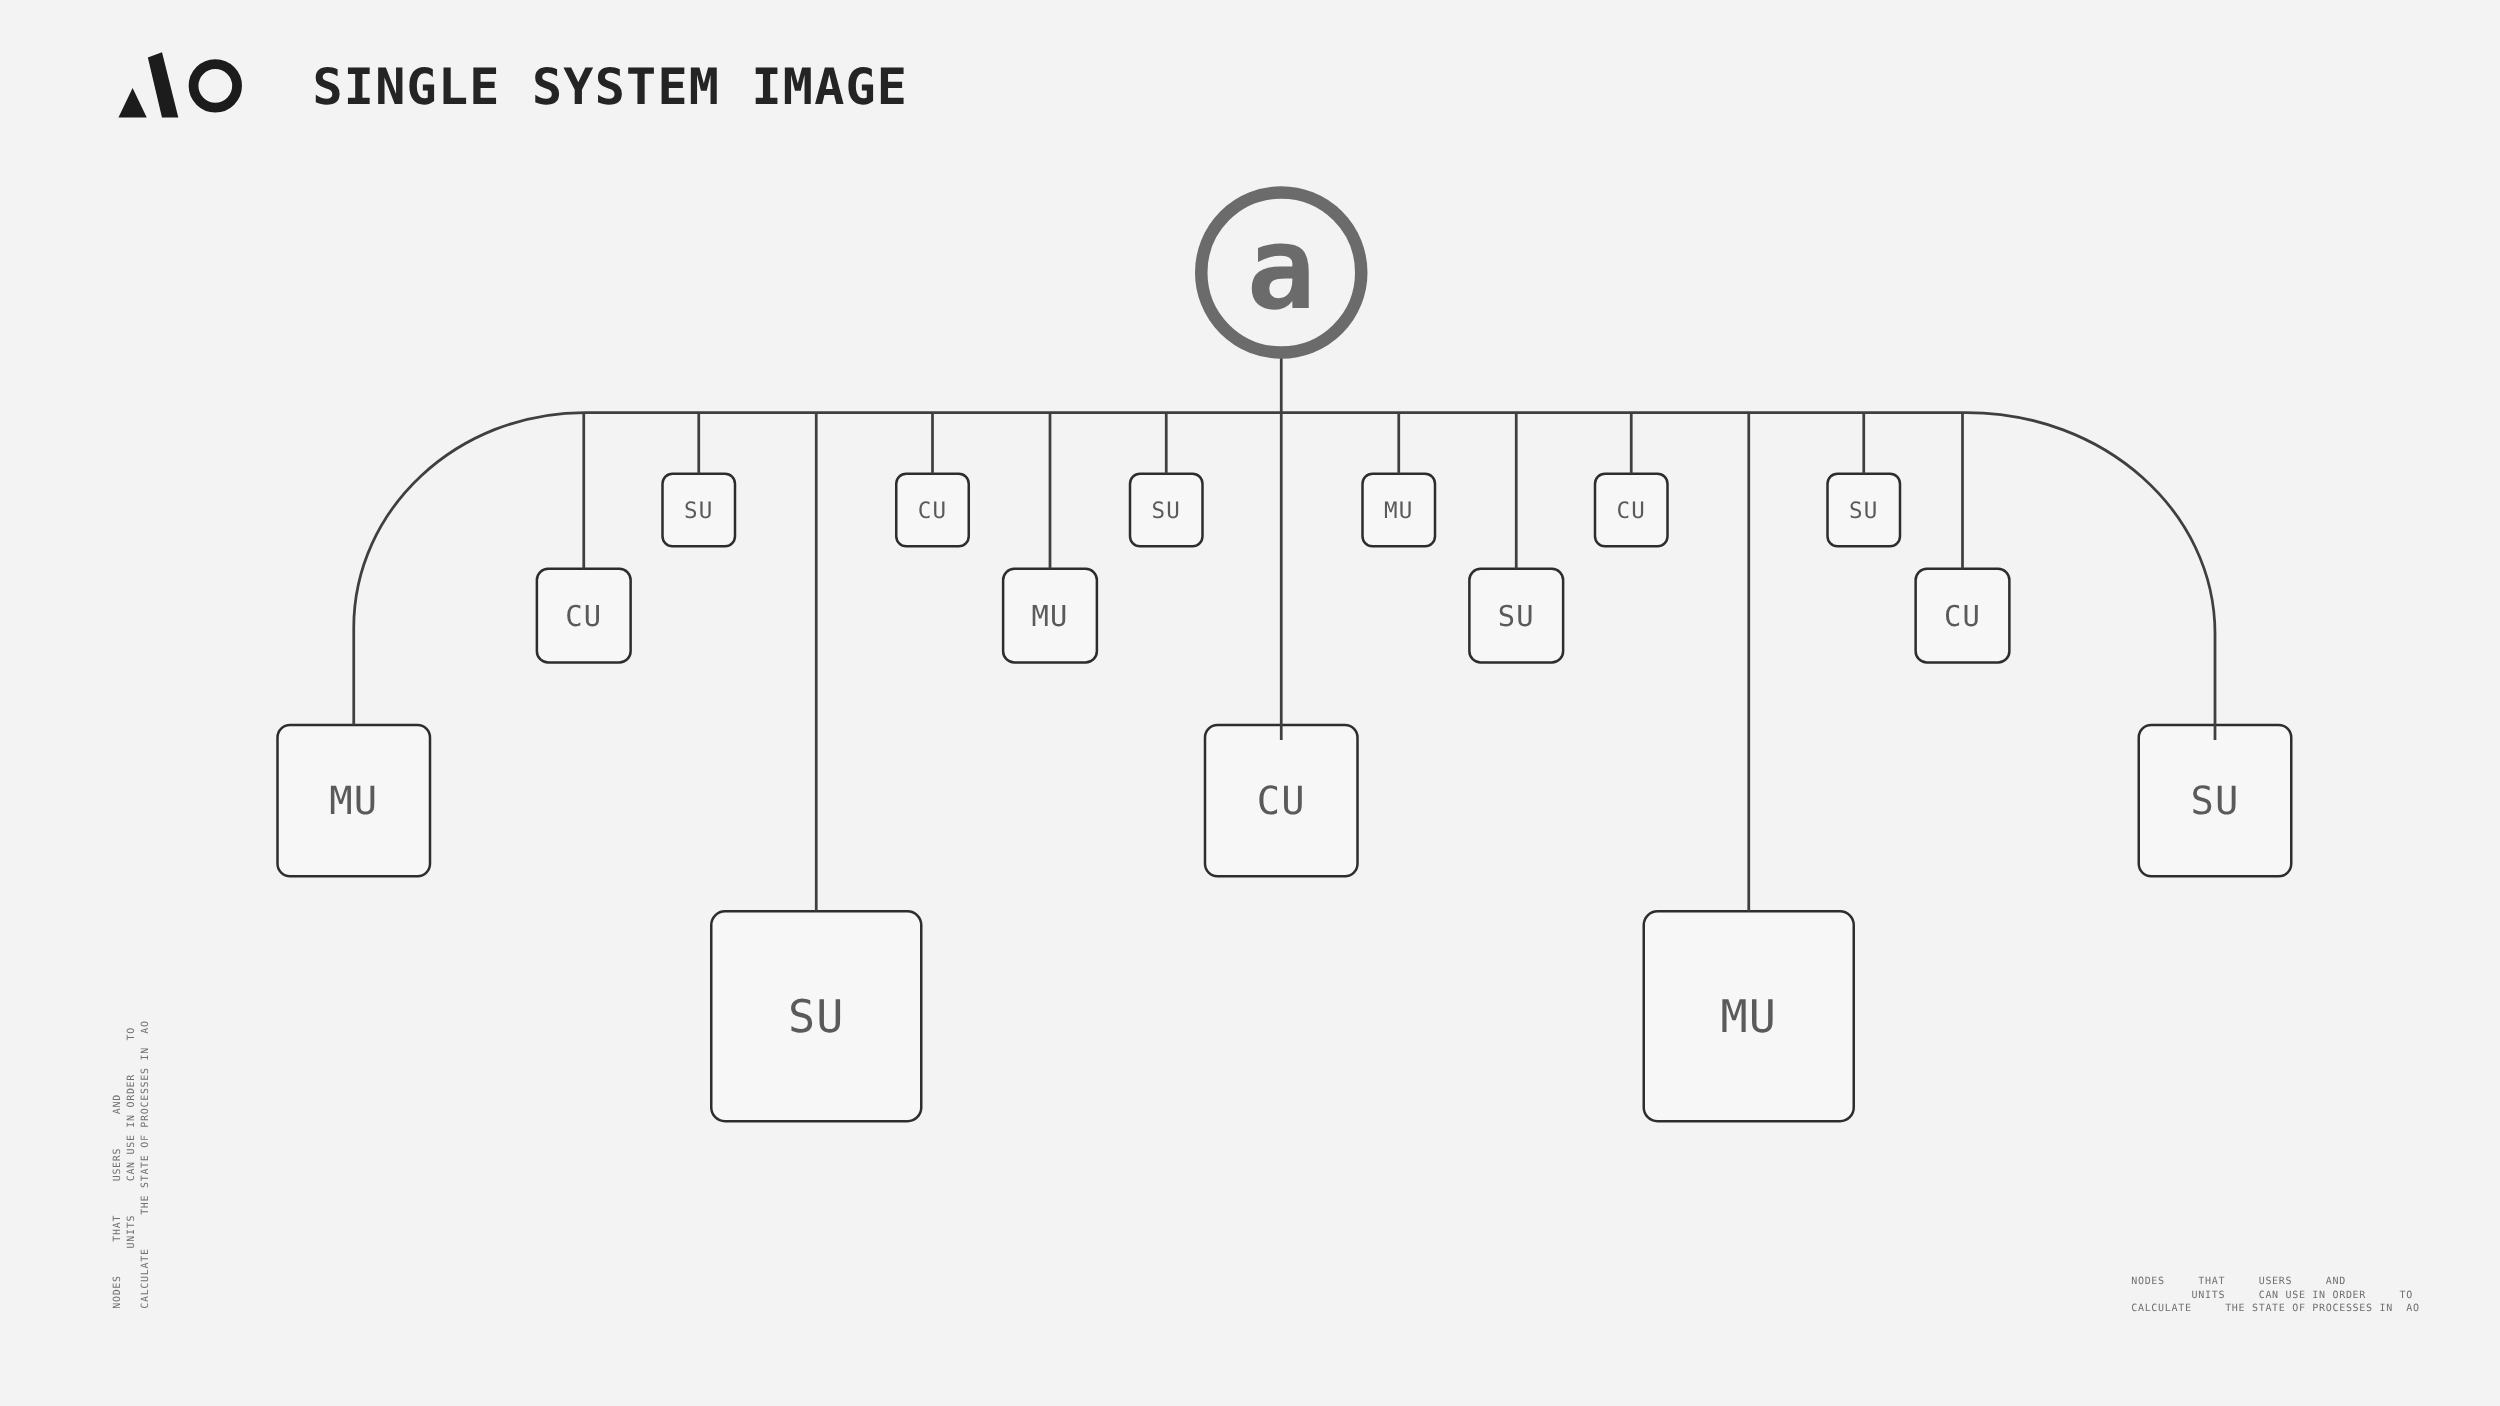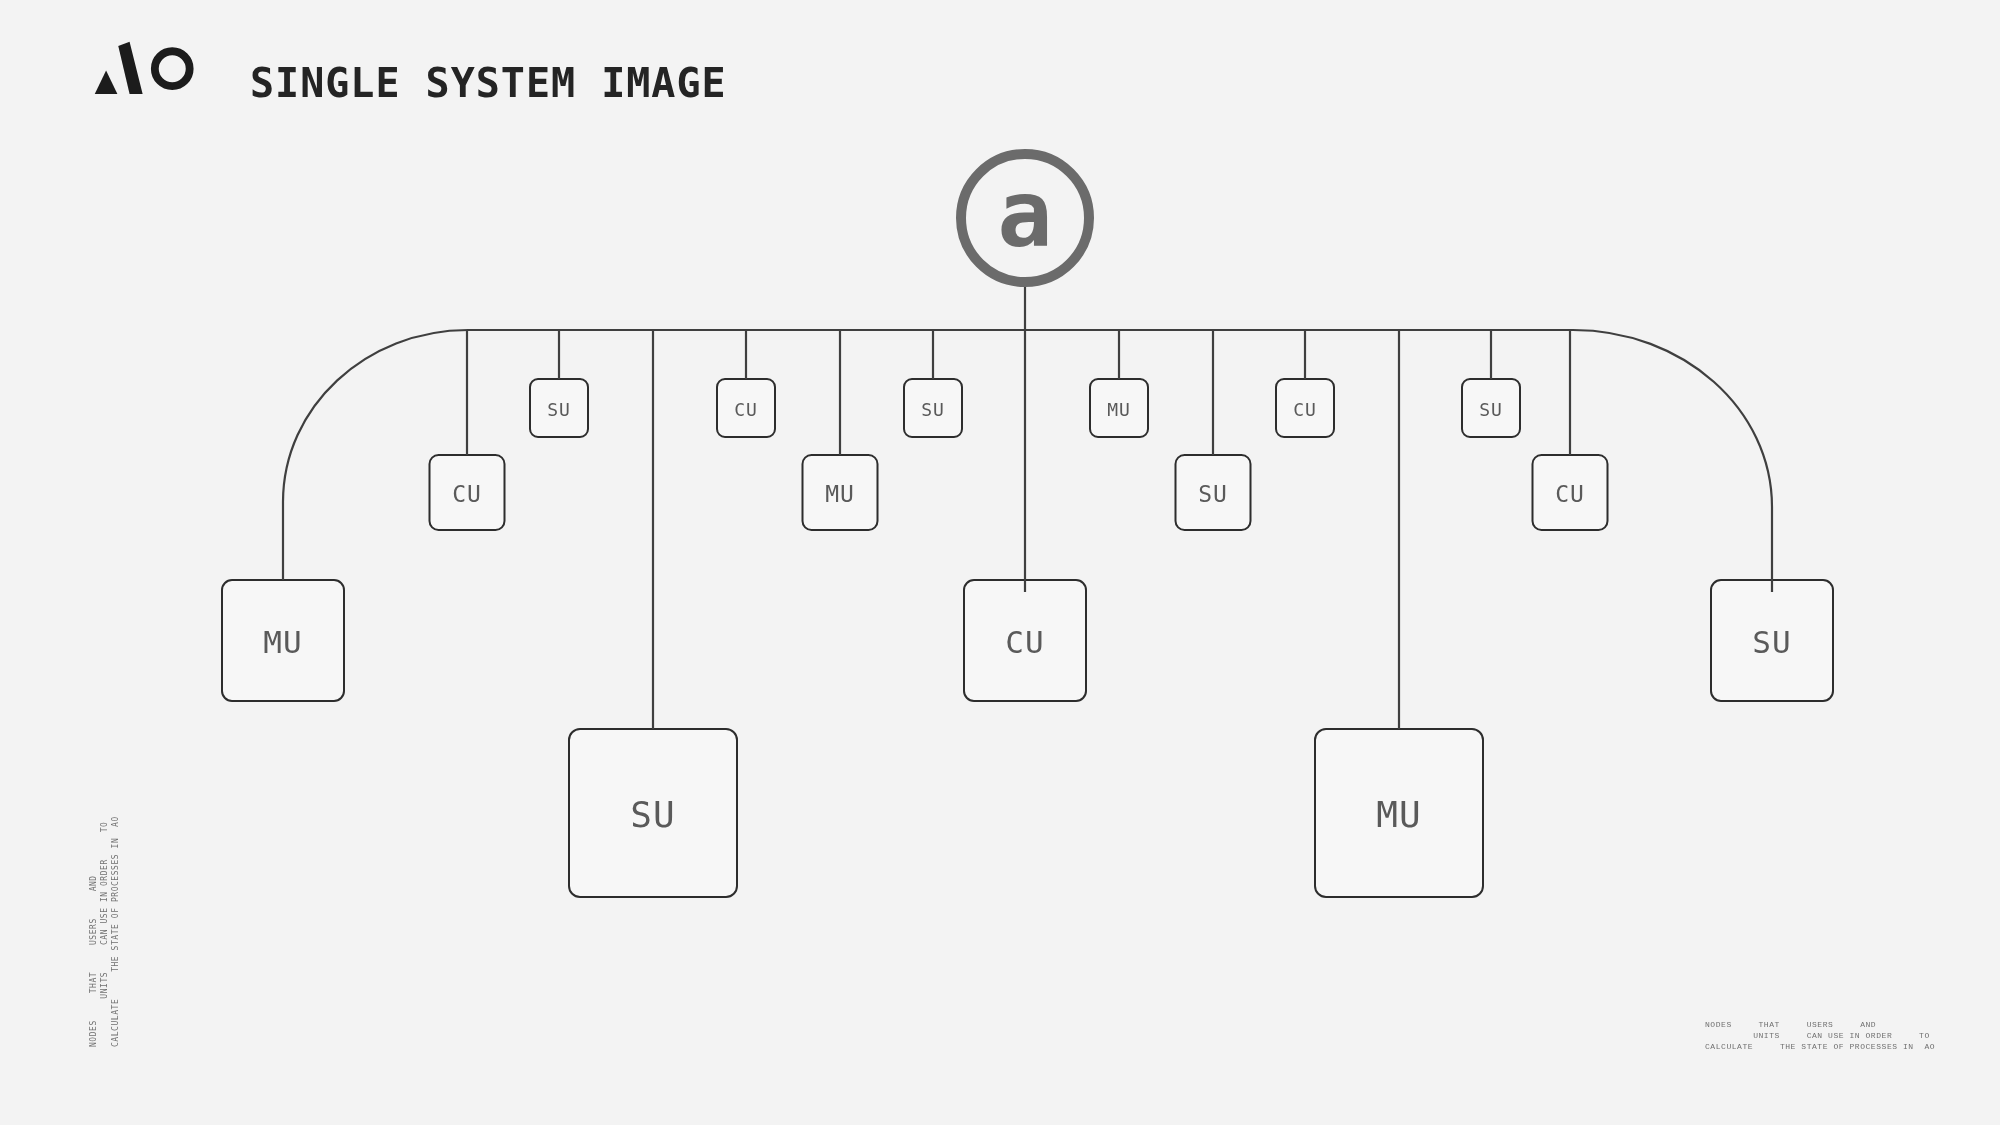--- a/index.html
+++ b/index.html
@@ -8,21 +8,21 @@
     font-family:"DejaVu Sans Mono","Liberation Mono",monospace;
   }
   .canvas{
     position:relative;
     width:2000px;height:1125px;
     background:#f3f3f3;
     overflow:hidden;
   }
   .header{
     position:absolute;left:86px;top:34px;
-    display:flex;align-items:flex-end;gap:42px;
+    display:flex;align-items:center;gap:42px;
     height:72px;
   }
   .logo{display:flex;align-items:center;height:72px;}
   .logo svg{display:block;}
   .title{
     font-size:40px;
     font-weight:700;
     letter-spacing:1px;
     color:#242424;
     white-space:nowrap;
@@ -37,21 +37,21 @@
   .caption{
     position:absolute;
     margin:0;
     font-family:"DejaVu Sans Mono","Liberation Mono",monospace;
     font-size:8px;
     line-height:11px;
     letter-spacing:0.55px;
     color:#707070;
     white-space:pre;
   }
-  .caption-right{left:1705px;top:1019px;font-family:Liberation Mono, monospace;}
+  .caption-right{left:1705px;top:1019px;}
   .caption-left{
     left:88px;top:1047px;
     transform:rotate(-90deg);
     transform-origin:0 0;
   }
 </style>
 </head>
 <body style="background: rgb(243, 243, 243);">
 
 <div class="canvas">

